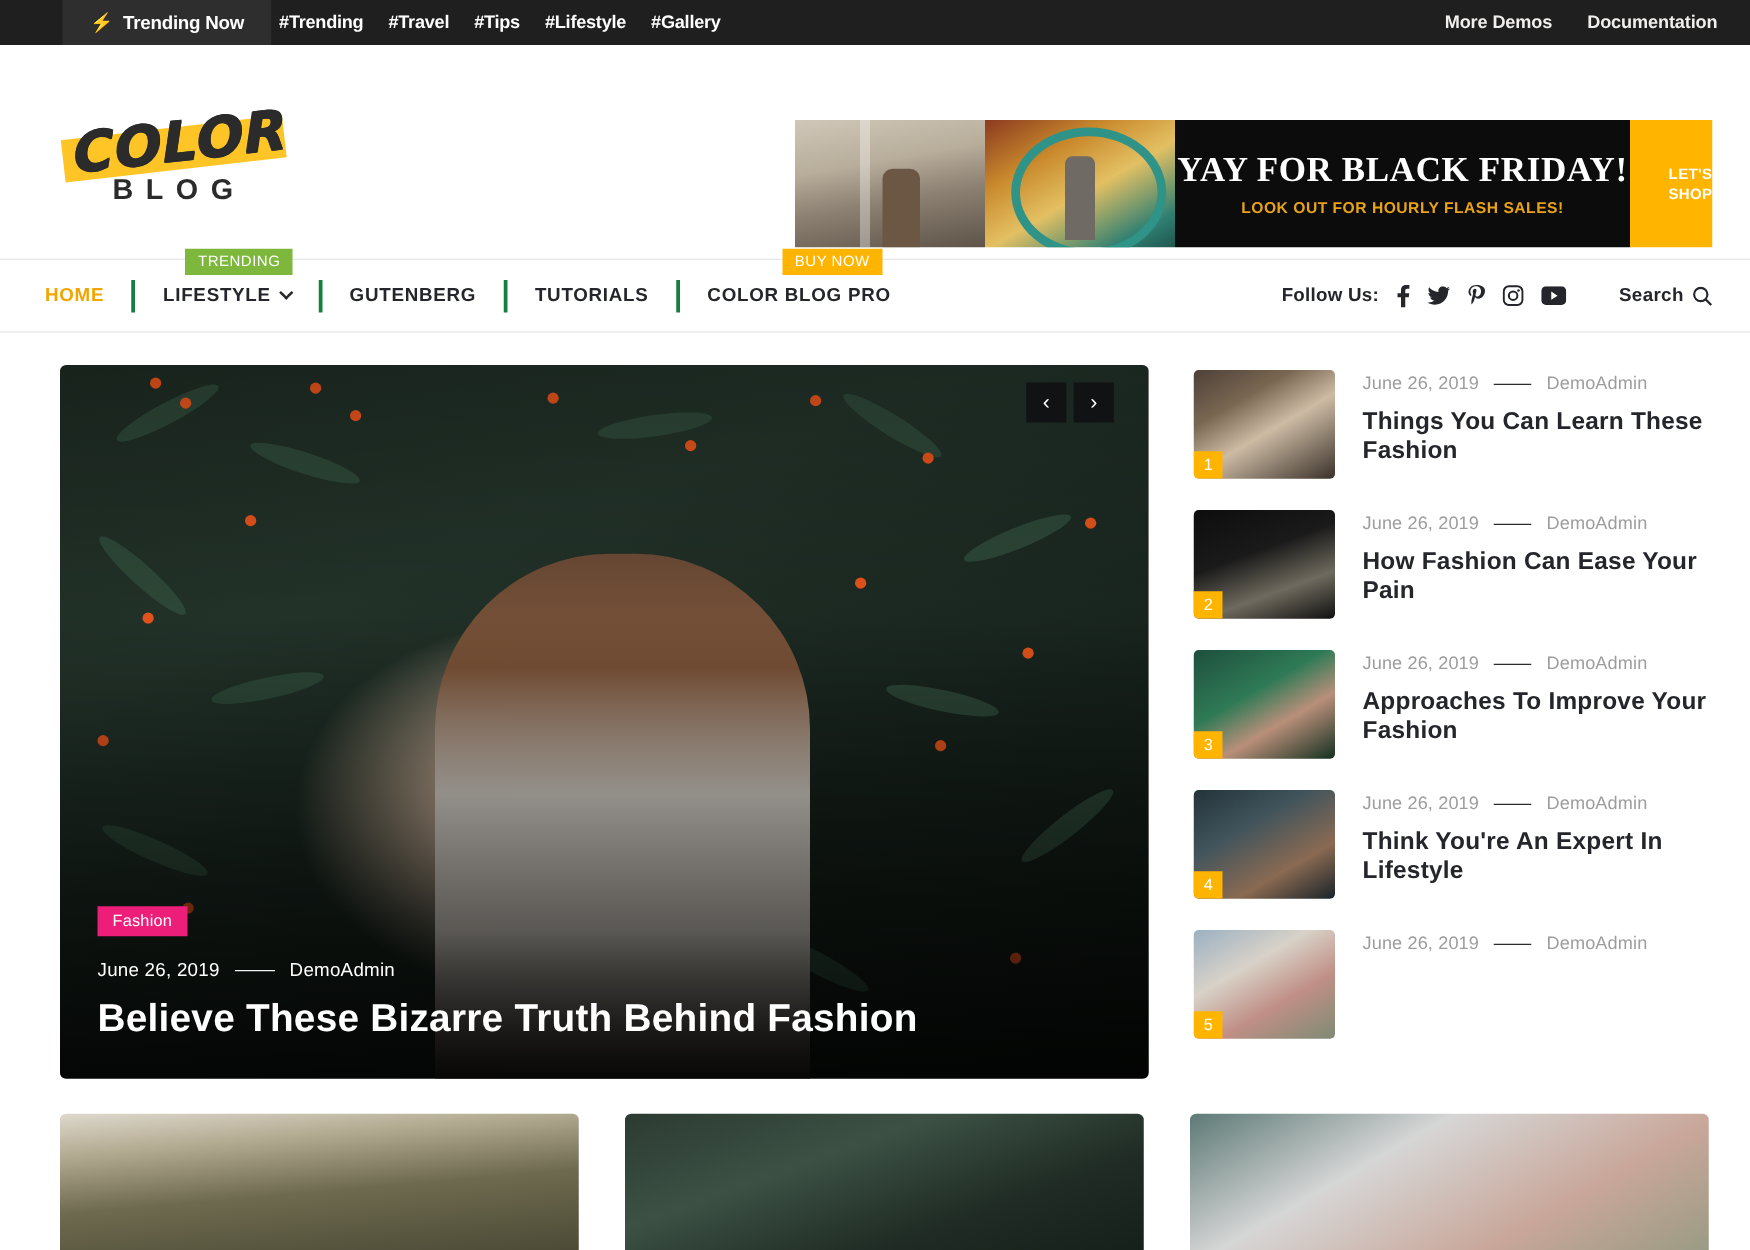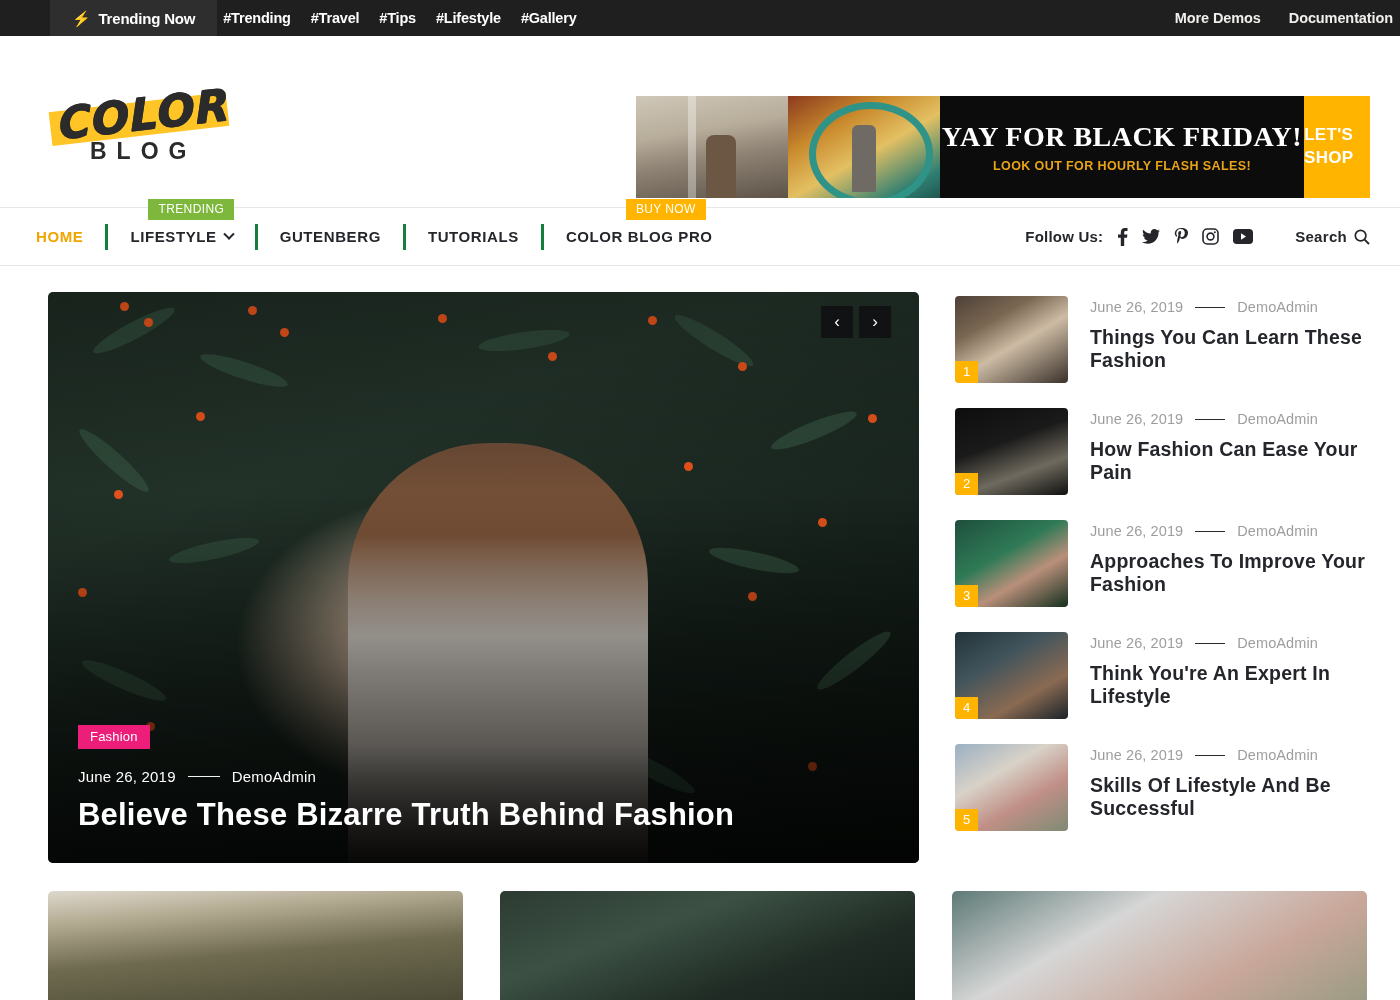--- a/index.html
+++ b/index.html
@@ -27,21 +27,21 @@
   .bolt { color: #ffb400; font-size: 15px; line-height: 1; }
   .hash-list {
     display: flex; align-items: center; gap: 20px;
     margin-left: 6px;
   }
   .hash-list a {
     color: #ffffff; font-size: 14.5px; font-weight: bold;
     text-decoration: none; letter-spacing: -0.2px;
   }
   .topbar-right {
-    margin-left: auto; margin-right: 7px;
+    margin-left: auto; margin-right: 26px;
     display: flex; align-items: center; gap: 28px;
   }
   .topbar-right a {
     color: #f0efed; font-size: 14.5px; font-weight: bold;
     text-decoration: none; letter-spacing: -0.1px;
   }
 
   
   .header {
     height: 171px; background: #ffffff;
@@ -112,22 +112,22 @@
     font-family: "Liberation Serif", serif;
     font-size: 28px; font-weight: bold;
     letter-spacing: 0.5px;
   }
   .banner-sub {
     color: #e9a317; font-size: 12.5px; font-weight: bold;
     letter-spacing: 0.4px;
   }
   .banner-cta {
     width: 66px; background: #ffb400;
-    display: flex; align-items: center; justify-content: flex-start;
-    color: #ffffff; font-size: 17px; font-weight: bold;
+    display: flex; align-items: center; justify-content: flex-end;
+    color: #ffffff; font-size: 12px; font-weight: bold;
     line-height: 1.35; text-align: center; letter-spacing: 0.3px;
   }
 
   
   .navwrap {
     position: relative; height: 59px;
     border-top: 1px solid #e7e7e7;
     border-bottom: 1px solid #e7e7e7;
     background: #ffffff;
   }
@@ -516,21 +516,20 @@
     <div class="side-item">
       <div class="thumb t5">
         <span class="thumb-num">5</span>
       </div>
       <div class="side-body">
         <div class="side-meta">
           <span class="side-date">June 26, 2019</span>
           <span class="side-line"></span>
           <span class="side-author">DemoAdmin</span>
         </div>
-        <div class="side-title">Skills Of Lifestyle And Be Successful</div>
       </div>
     </div>
   </div>
 </div>
 
 <div class="cards">
   <div class="card-img c1"></div>
   <div class="card-img c2"></div>
   <div class="card-img c3"></div>
 </div>

